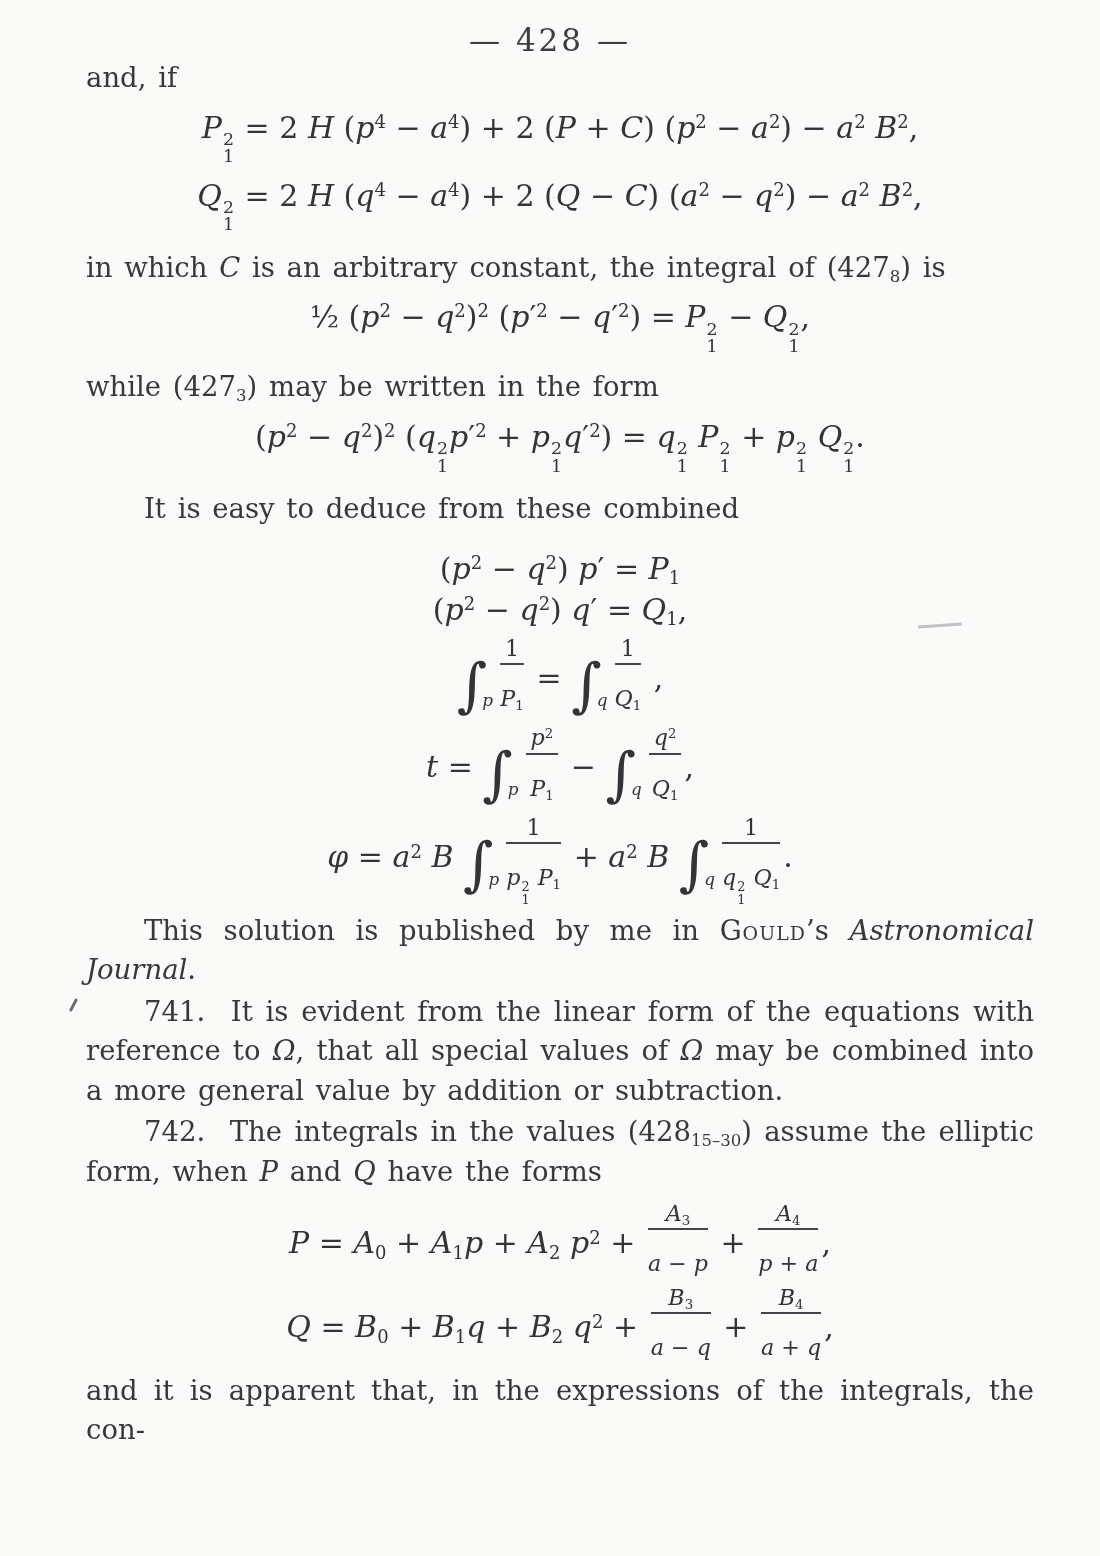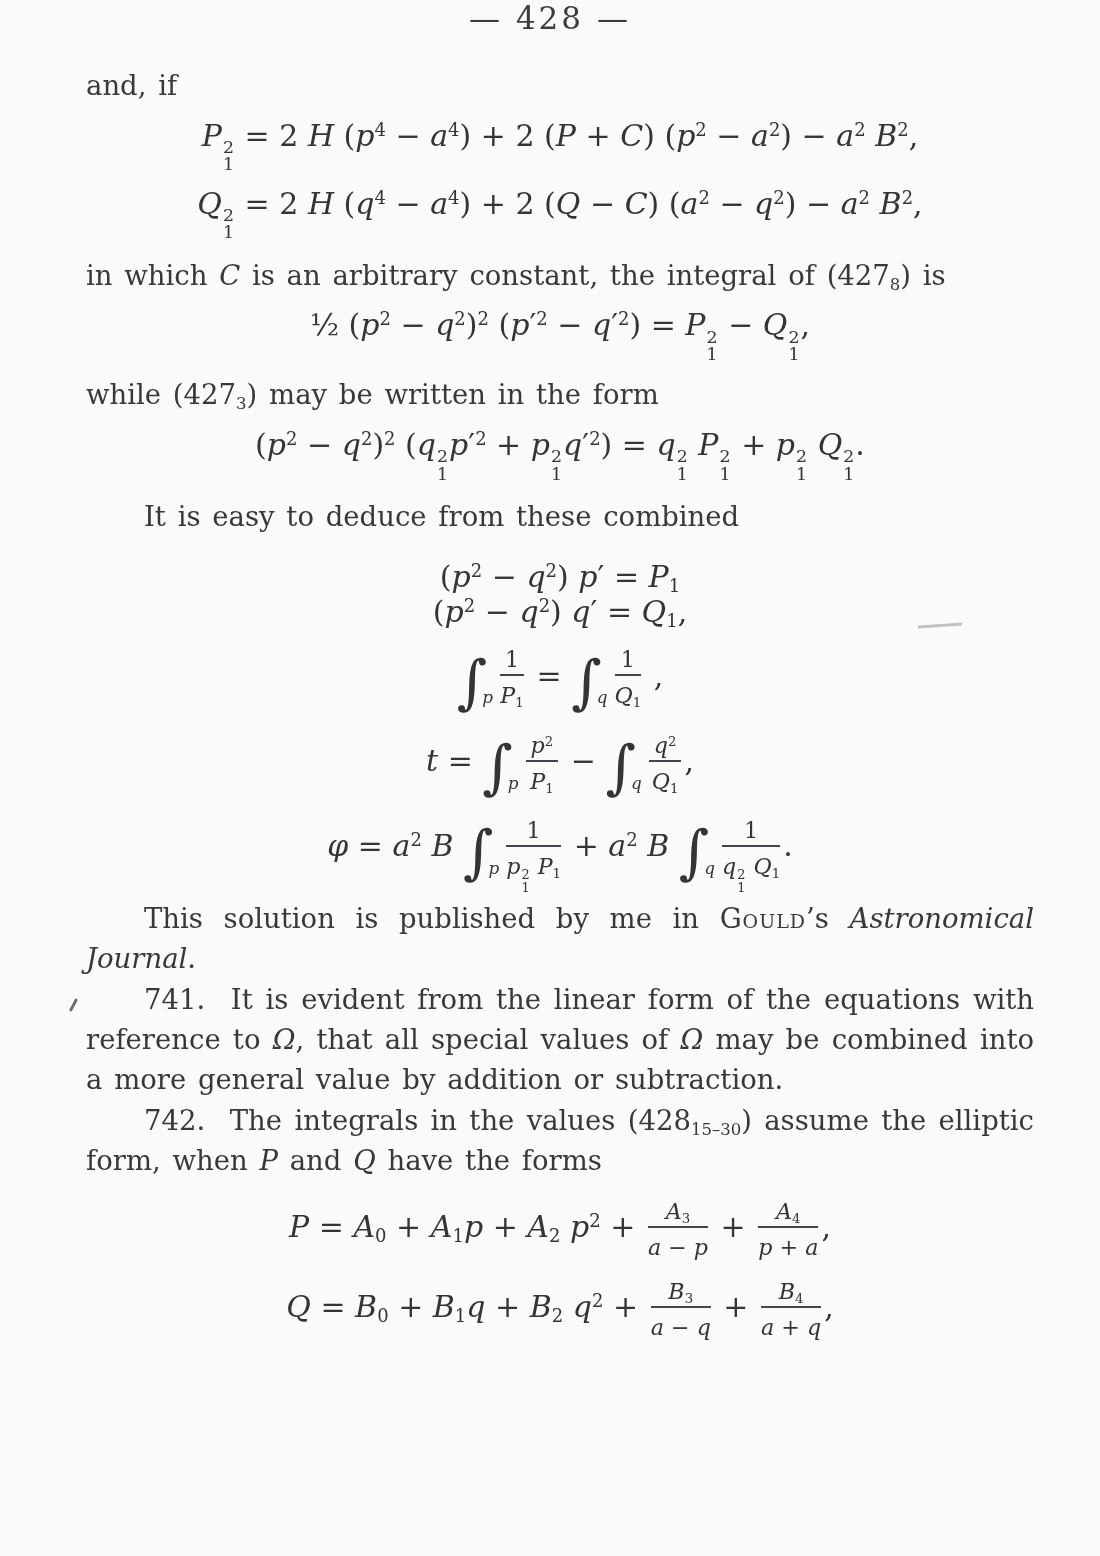--- a/index.html
+++ b/index.html
@@ -8,20 +8,21 @@
     width:1100px; height:1556px;
     margin:0 auto;
     background:#fafaf8;
     color:#35353a;
     font-family:"DejaVu Serif", serif;
     overflow:hidden;
     box-sizing:border-box;
   }
   .page-header {
     text-align:center;
+    padding-top:22px;
     font-size:31px;
     letter-spacing:3px;
     color:#3c3c40;
   }
   .body { padding:0 66px 0 86px; }
 
   .para {
     font-size:27.5px;
     line-height:1.44;
     text-align:justify;
@@ -58,21 +59,21 @@
   
   .fr {
     display:inline-block;
     vertical-align:-0.80em;
     text-align:center;
     font-size:0.74em;
     line-height:1.18;
     margin:0 3px;
   }
   .fr .nu { display:block; padding:0 5px 2px; border-bottom:2px solid #44444a; }
-  .fr .de { display:block; padding-top:6px; }
+  .fr .de { display:block; padding-top:20px; }
 
   
   .bint {
     font-size:1.95em;
     font-style:normal;
     vertical-align:-0.28em;
     line-height:0;
   }
   .il {
     font-size:0.56em;
@@ -80,26 +81,26 @@
     vertical-align:-1.05em;
     margin-left:-5px;
     margin-right:4px;
   }
 
   .eq.tall { line-height:2.6; }
 
   .sc { font-variant:small-caps; letter-spacing:1px; }
 
   
-  .mt-a { margin-top:30px; }
+  .mt-a { }
   .mt-b { margin-top:12px; }
   .mt-c { margin-top:22px; }
   .mt-d { margin-top:14px; }
   .mt-e { margin-top:12px; }
-  .mt-f {  }
+  .mt-f { margin-top:6px;  }
   .mt-g { margin-top:8px;  }
   .mt-h { margin-top:4px; }
   .mt-j { margin-top:2px;  }
 
   
   .stray-1 {
     position:absolute; left:72px; top:998px;
     width:3px; height:14px;
     background:#6a6a70;
     transform:rotate(28deg);
@@ -186,19 +187,20 @@
     <p class="para ind mt-h">This solution is published by me in <span class="sc">Gould</span>’s <i>Astronomical Journal</i>.</p>
 
     <p class="para ind mt-j">741.&nbsp;&nbsp;It is evident from the linear form of the equations with reference to <i>Ω</i>, that all special values of <i>Ω</i> may be combined into a more general value by addition or subtraction.</p>
 
     <p class="para ind mt-j">742.&nbsp;&nbsp;The integrals in the values (428<sub>15–30</sub>) assume the elliptic form, when <i>P</i> and <i>Q</i> have the forms</p>
 
     <div class="eq tall mt-g"><i>P</i> = <i>A</i><sub>0</sub> + <i>A</i><sub>1</sub><i>p</i> + <i>A</i><sub>2</sub> <i>p</i><sup>2</sup> + <span class="fr"><span class="nu"><i>A</i><sub>3</sub></span><span class="de"><i>a</i> − <i>p</i></span></span> + <span class="fr"><span class="nu"><i>A</i><sub>4</sub></span><span class="de"><i>p</i> + <i>a</i></span></span>,</div>
 
     <div class="eq tall mt-j"><i>Q</i> = <i>B</i><sub>0</sub> + <i>B</i><sub>1</sub><i>q</i> + <i>B</i><sub>2</sub> <i>q</i><sup>2</sup> + <span class="fr"><span class="nu"><i>B</i><sub>3</sub></span><span class="de"><i>a</i> − <i>q</i></span></span> + <span class="fr"><span class="nu"><i>B</i><sub>4</sub></span><span class="de"><i>a</i> + <i>q</i></span></span>,</div>
 
+    <p class="para mt-h">and it is apparent that, in the expressions of the integrals, the con-</p>
 
   </div>
 
   <div class="stray-1"></div>
   <div class="stray-2"></div>
 
 </div>
 
 </body></html>

